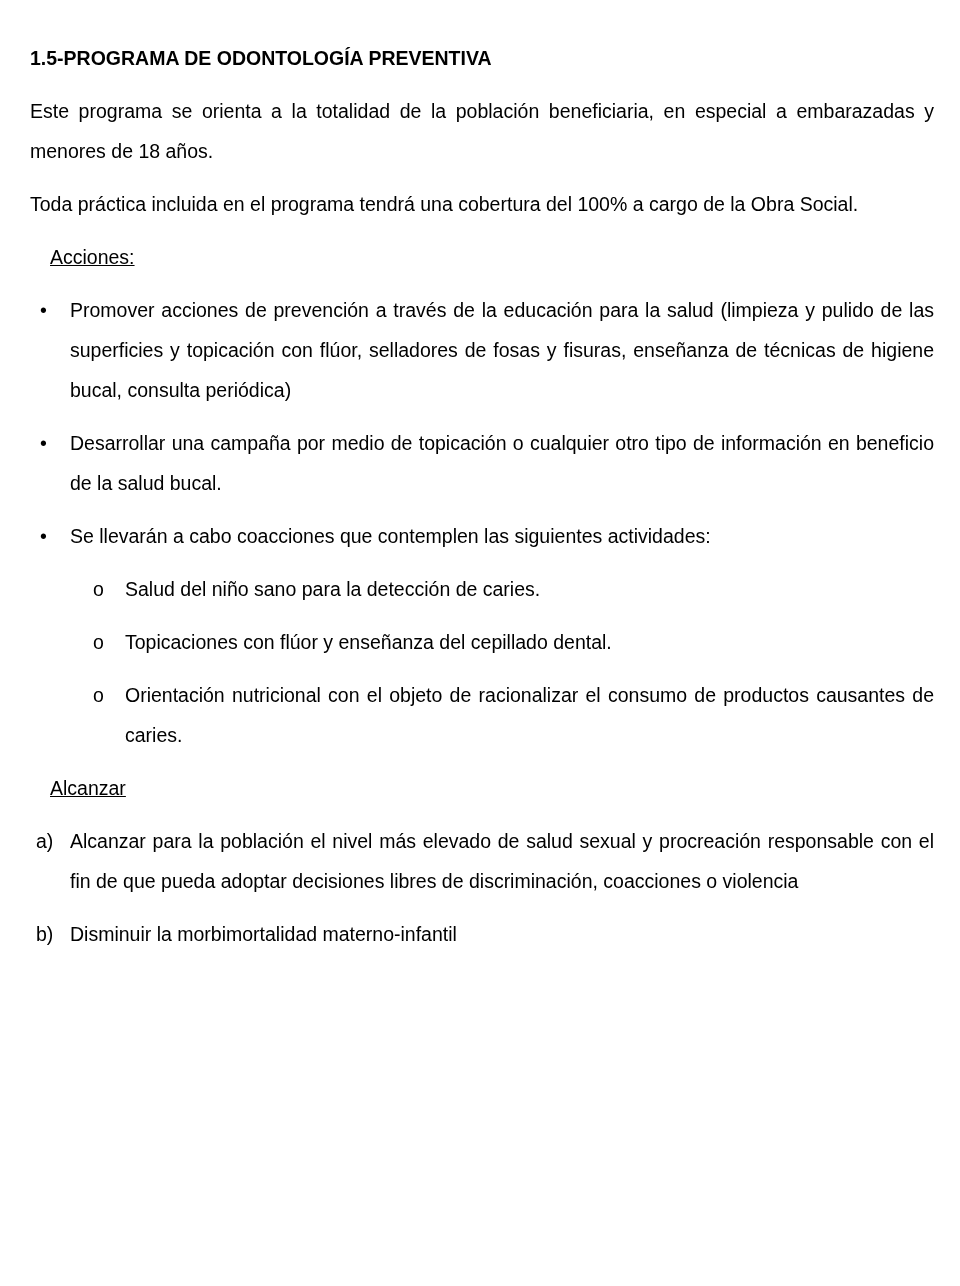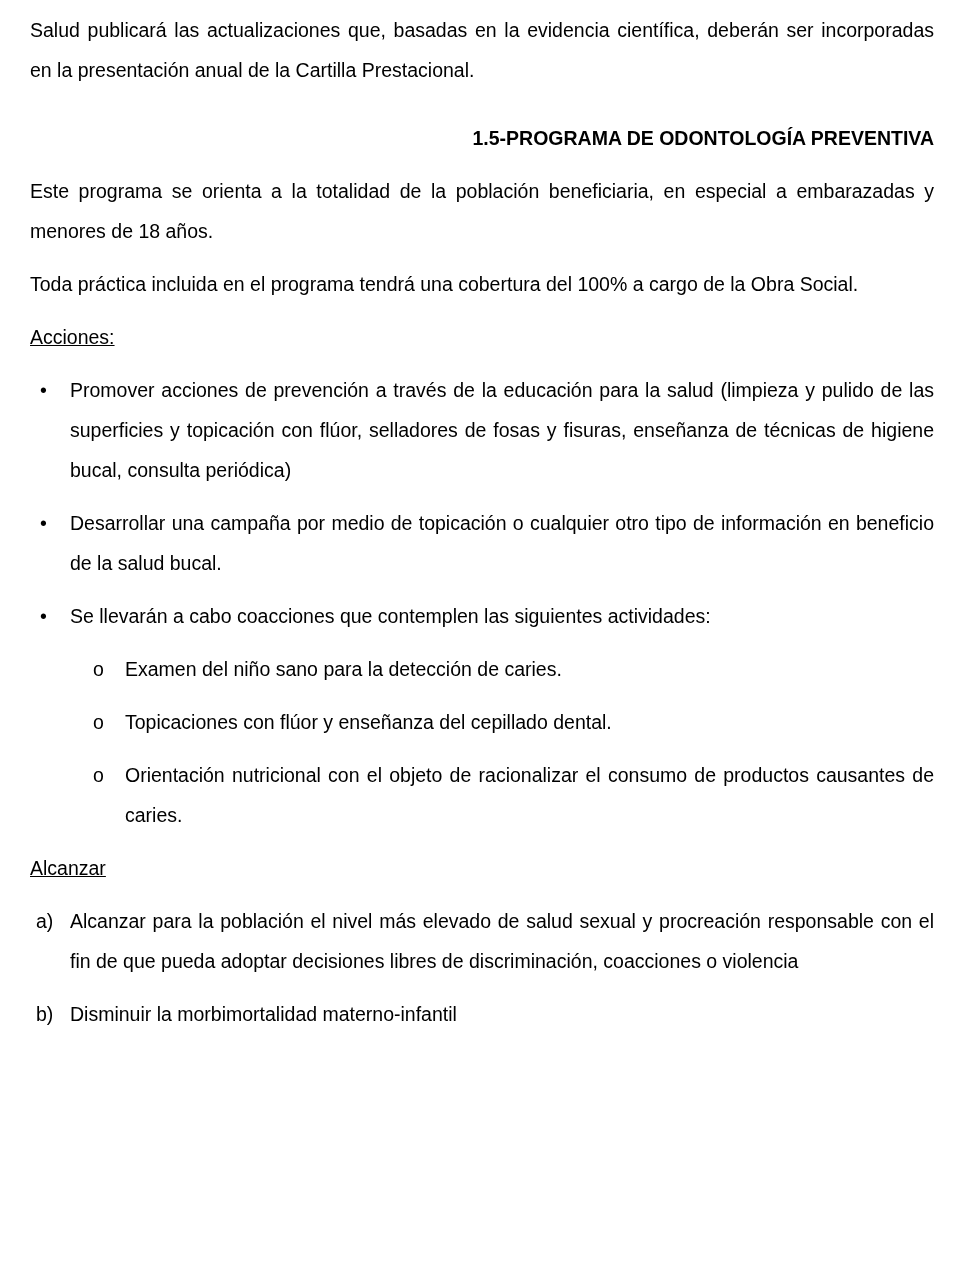--- a/index.html
+++ b/index.html
@@ -12,43 +12,42 @@
     font-size: 19.5px;
     line-height: 40px;
     padding: 10px 26px 20px 30px;
   }
   .para { margin-bottom: 13px; text-align: justify; }
   .bold { font-weight: normal; }
   .heading {
     font-size: 19.5px;
     font-weight: bold;
     margin: 28px 0 13px 0;
-    text-align: right;
+    text-align: left;
   }
   .label-para { margin-bottom: 13px; text-align: left; }
-  .underline { text-decoration: underline; }
+  .underline { text-decoration: underline; margin-left: 20px; }
   ul.doc-list { list-style: none; }
   .list-item { display: flex; margin-bottom: 13px; }
   .list-item .item-text { flex: 1; text-align: justify; }
   
   .bullet-list { margin-left: 10px; }
   .bullet-list .marker { flex: 0 0 30px; }
   
   .sub-list { margin-left: 63px; }
   .sub-list .marker { flex: 0 0 32px; }
   
   .letter-list { margin-left: 6px; }
   .letter-list .marker { flex: 0 0 34px; }
 </style>
 </head>
 <body>
 
 <div>
 
-  <p class="para">Salud publicará las actualizaciones que, basadas en la evidencia científica, deberán ser incorporadas en la presentación anual de la Cartilla Prestacional.</p>
 
   <h2 class="heading">1.5-PROGRAMA DE ODONTOLOGÍA PREVENTIVA</h2>
 
   <p class="para bold">Este programa se orienta a la totalidad de la población beneficiaria, en especial a embarazadas y menores de 18 años.</p>
 
   <p class="para bold">Toda práctica incluida en el programa tendrá una cobertura del 100% a cargo de la Obra Social.</p>
 
   <p class="label-para"><span class="underline">Acciones:</span></p>
 
   <ul class="doc-list bullet-list">
@@ -62,21 +61,21 @@
     </li>
     <li class="list-item">
       <span class="marker">•</span>
       <span class="item-text">Se llevarán a cabo coacciones que contemplen las siguientes actividades:</span>
     </li>
   </ul>
 
   <ul class="doc-list sub-list">
     <li class="list-item">
       <span class="marker">o</span>
-      <span class="item-text">Examen del niño sano para la detección de caries.</span>
+      <span class="item-text">Salud del niño sano para la detección de caries.</span>
     </li>
     <li class="list-item">
       <span class="marker">o</span>
       <span class="item-text">Topicaciones con flúor y enseñanza del cepillado dental.</span>
     </li>
     <li class="list-item">
       <span class="marker">o</span>
       <span class="item-text">Orientación nutricional con el objeto de racionalizar el consumo de productos causantes de caries.</span>
     </li>
   </ul>

